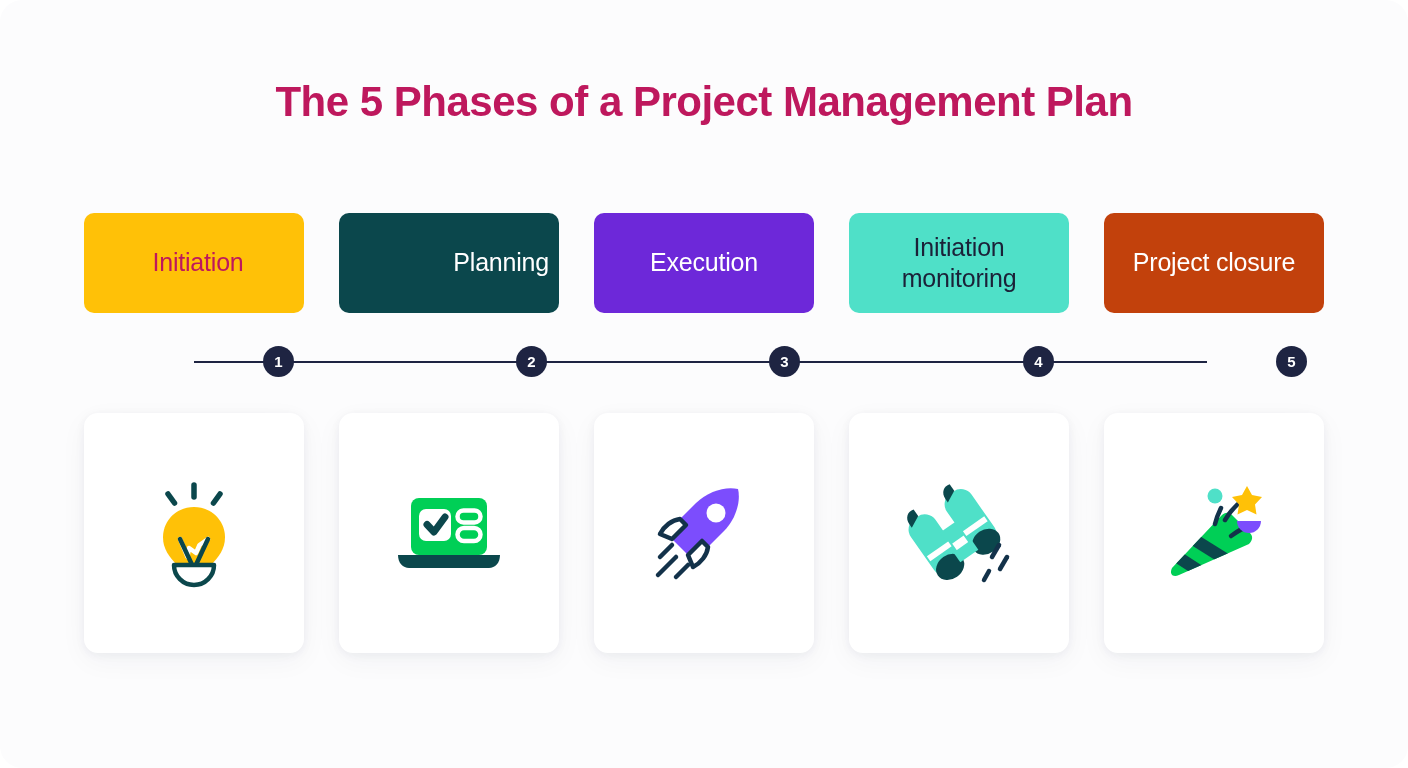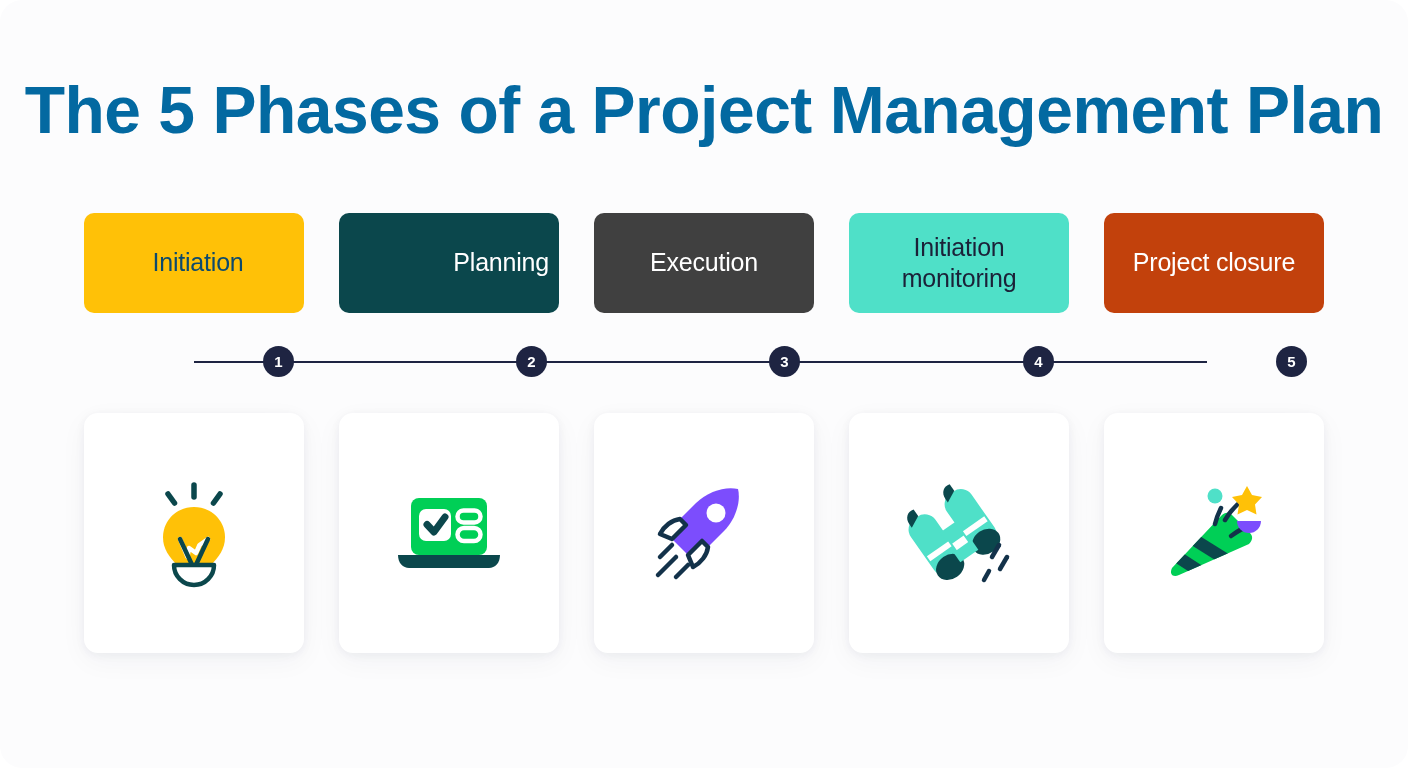--- a/index.html
+++ b/index.html
@@ -14,28 +14,28 @@
     background: #fcfcfd;
     border-radius: 22px;
     overflow: hidden;
     font-family: "Liberation Sans", sans-serif;
     box-sizing: border-box;
   }
 
   
   .title {
     position: absolute;
-    top: 72px;
+    top: 78px;
     left: 0;
     width: 1408px;
     text-align: center;
-    font-size: 66px;
+    font-size: 42px;
     font-weight: bold;
     letter-spacing: -0.5px;
-    color: #0369a1;
+    color: #be185d;
     white-space: nowrap;
   }
 
   
   .row {
     position: absolute;
     left: 84px;
     width: 1240px;
     display: flex;
     justify-content: space-between;
@@ -115,28 +115,28 @@
 </head>
 <body>
 
 <div id="canvas">
 
   <div class="title">The 5 Phases of a Project Management Plan</div>
 
   <div class="row" id="phase-row">
 
     <div class="phase-card" style="background:#ffc107;">
-      <span class="phase-label" style="color:#0c4a6e;margin-left:8px;">Initiation</span>
+      <span class="phase-label" style="color:#be185d;margin-left:8px;">Initiation</span>
     </div>
 
     <div class="phase-card" style="background:#0b474c;justify-content:flex-end;">
       <span class="phase-label" style="color:#ffffff;">Planning</span>
     </div>
 
-    <div class="phase-card" style="background:#404040;align-items:center;">
+    <div class="phase-card" style="background:#6d28d9;align-items:center;">
       <span class="phase-label" style="color:#ffffff;">Execution</span>
     </div>
 
     <div class="phase-card" style="background:#4fe0c8;">
       <span class="phase-label" style="color:#1b2138;">Initiation monitoring</span>
     </div>
 
     <div class="phase-card" style="background:#c2410c;">
       <span class="phase-label" style="color:#ffffff;">Project closure</span>
     </div>

